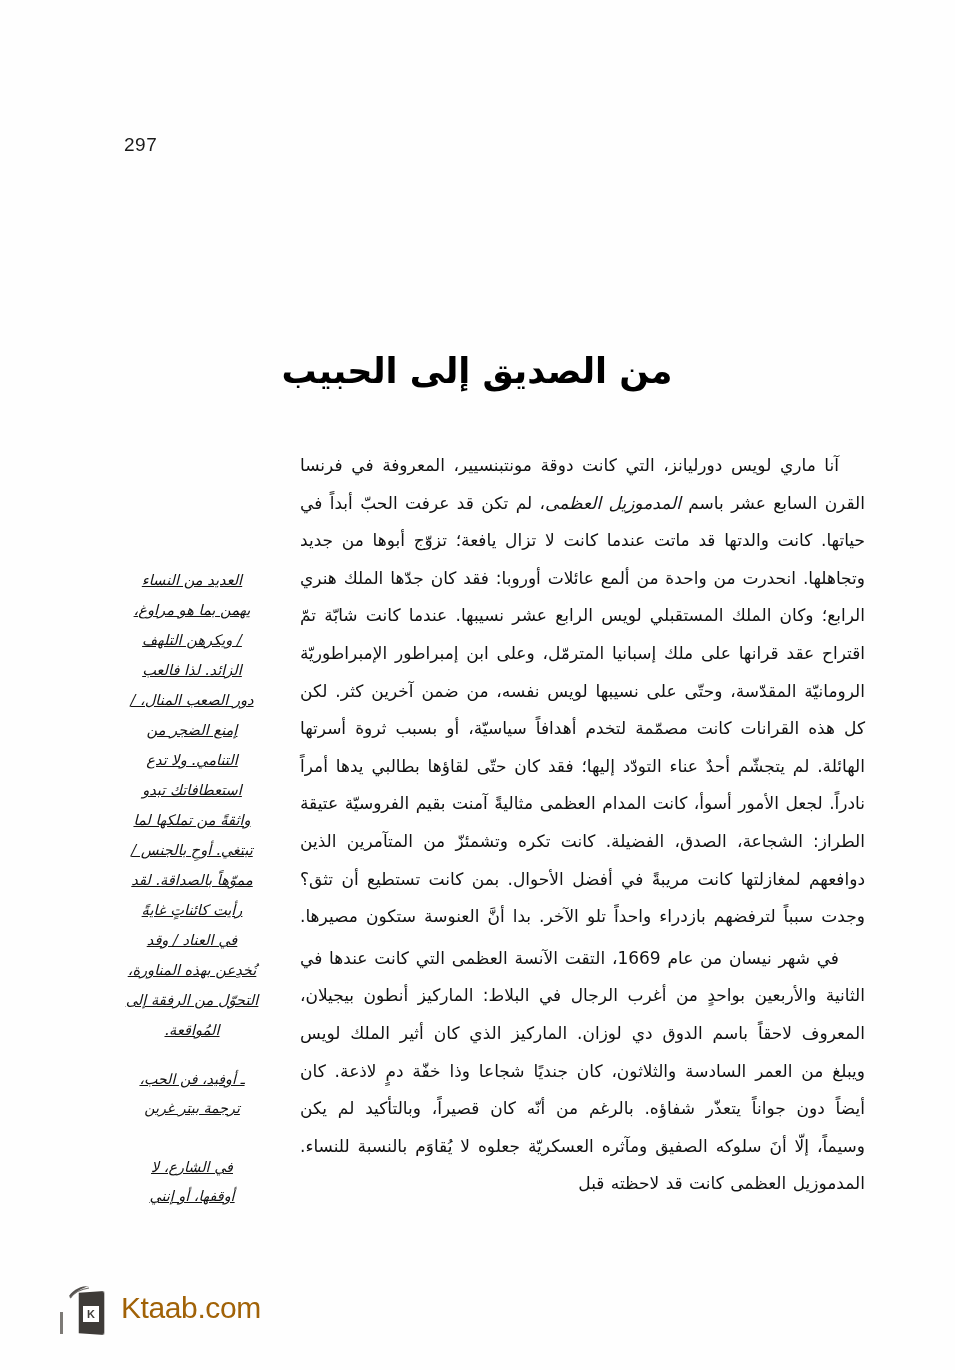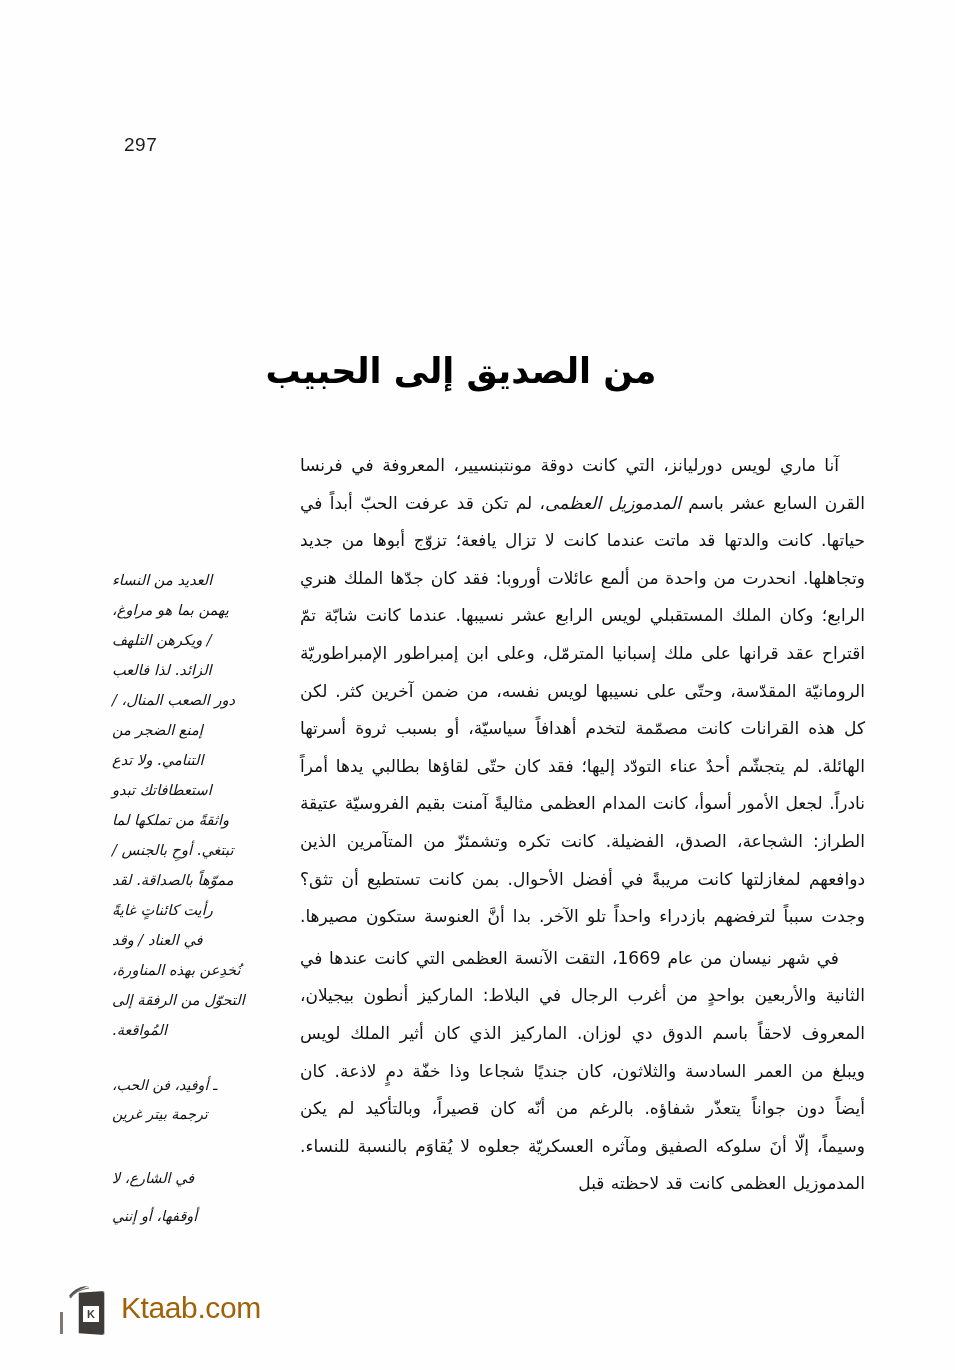--- a/index.html
+++ b/index.html
@@ -32,21 +32,21 @@
     font-size: 19px;
     letter-spacing: 0.5px;
     color: #1a1a1a;
     direction: ltr;
   }
 
   
   .chapter-title {
     position: absolute;
     top: 326px;
-    right: 122px;
+    right: 106px;
     width: 744px;
     text-align: center;
     font-family: "DejaVu Sans", sans-serif;
     font-weight: 700;
     font-size: 35px;
     line-height: 1.3;
     color: #000;
     direction: rtl;
   }
 
@@ -80,39 +80,40 @@
     font-style: italic;
   }
 
   
   .margin-note {
     position: absolute;
     top: 565px;
     left: 112px;
     width: 160px;
     direction: rtl;
-    text-align: left;
+    text-align: center;
     font-family: "DejaVu Serif", serif;
     font-style: italic;
     font-size: 14.6px;
     line-height: 30px;
     color: #101010;
+    text-decoration: underline;
   }
   .margin-note p {
     margin: 0;
   }
   .margin-note .attribution {
-    margin-top: 26px;
+    margin-top: 20px;
     font-size: 14.2px;
     line-height: 29px;
   }
   .margin-note .next-quote {
     margin-top: 30px;
     font-size: 14.4px;
-    line-height: 38px;
+    line-height: 29px;
   }
 
   
   .footer-watermark {
     position: absolute;
     left: 68px;
     top: 1282px;
     display: flex;
     align-items: center;
     gap: 11px;

